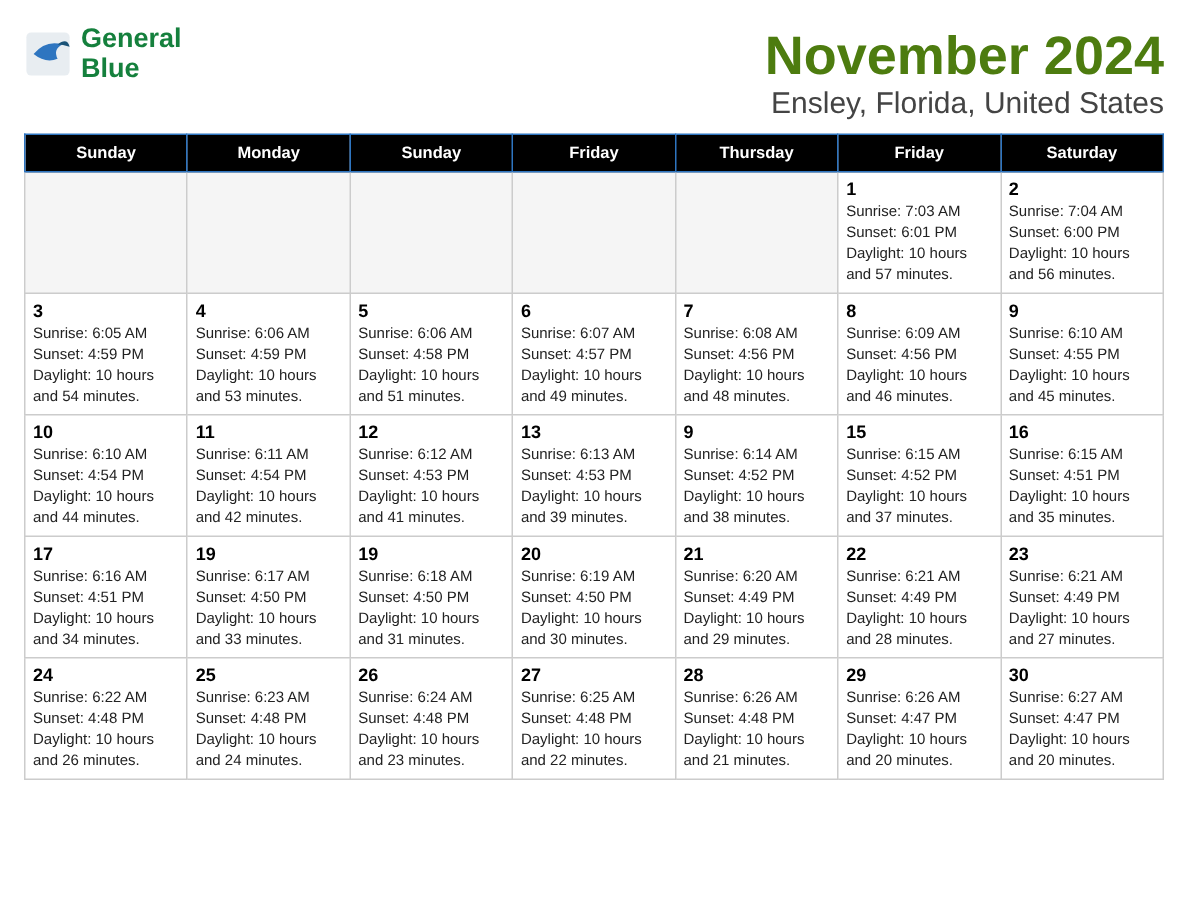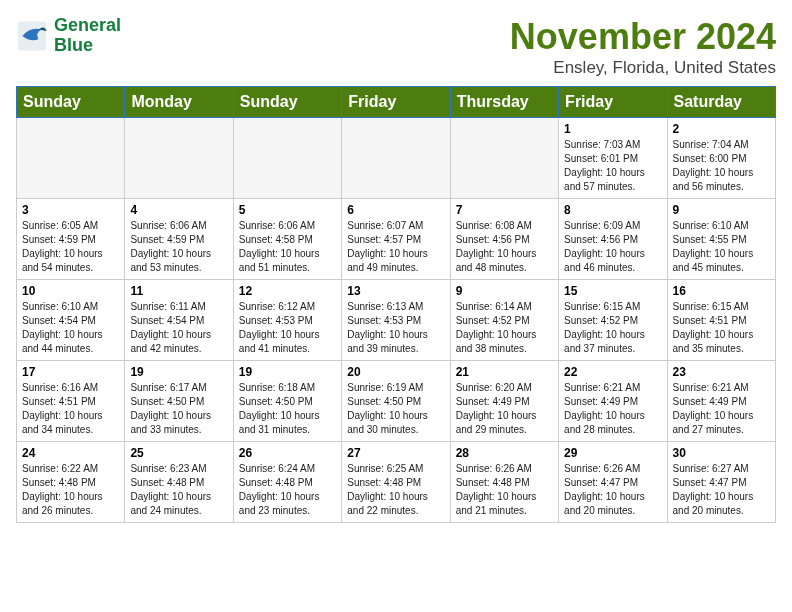--- a/index.html
+++ b/index.html
@@ -33,34 +33,34 @@
     }
     .title-block {
       text-align: right;
     }
     .month-title {
       font-size: 36px;
       font-weight: bold;
       color: #4d7c0f;
     }
     .location-title {
-      font-size: 17px;
+      font-size: 20px;
       color: #444;
     }
     .calendar {
       width: 100%;
       border-collapse: collapse;
       font-size: 11px;
     }
     .calendar th {
-      background: #4d7c0f;
+      background: #000000;
       color: #fff;
-      text-align: left;
+      text-align: center;
       padding: 6px 6px;
-      font-size: 16px;
+      font-size: 11px;
       font-weight: bold;
       border: 1px solid #2e75c0;
     }
     .calendar td {
       border: 1px solid #ccc;
       vertical-align: top;
       padding: 4px 5px;
       width: calc(100% / 7);
       height: 80px;
       background: #fff;

